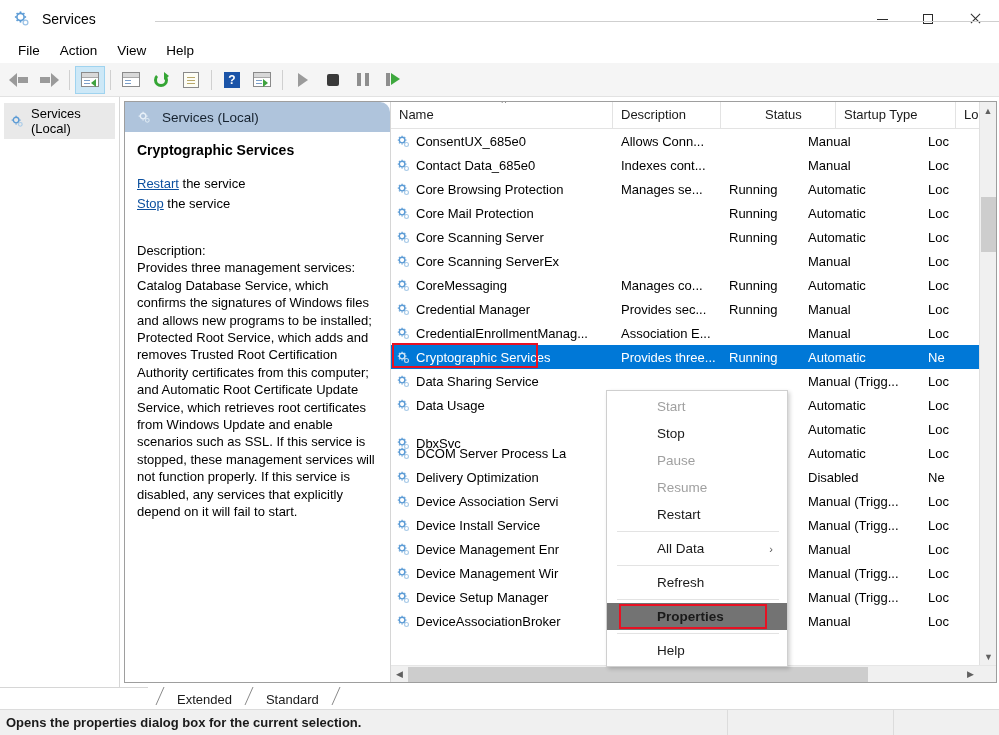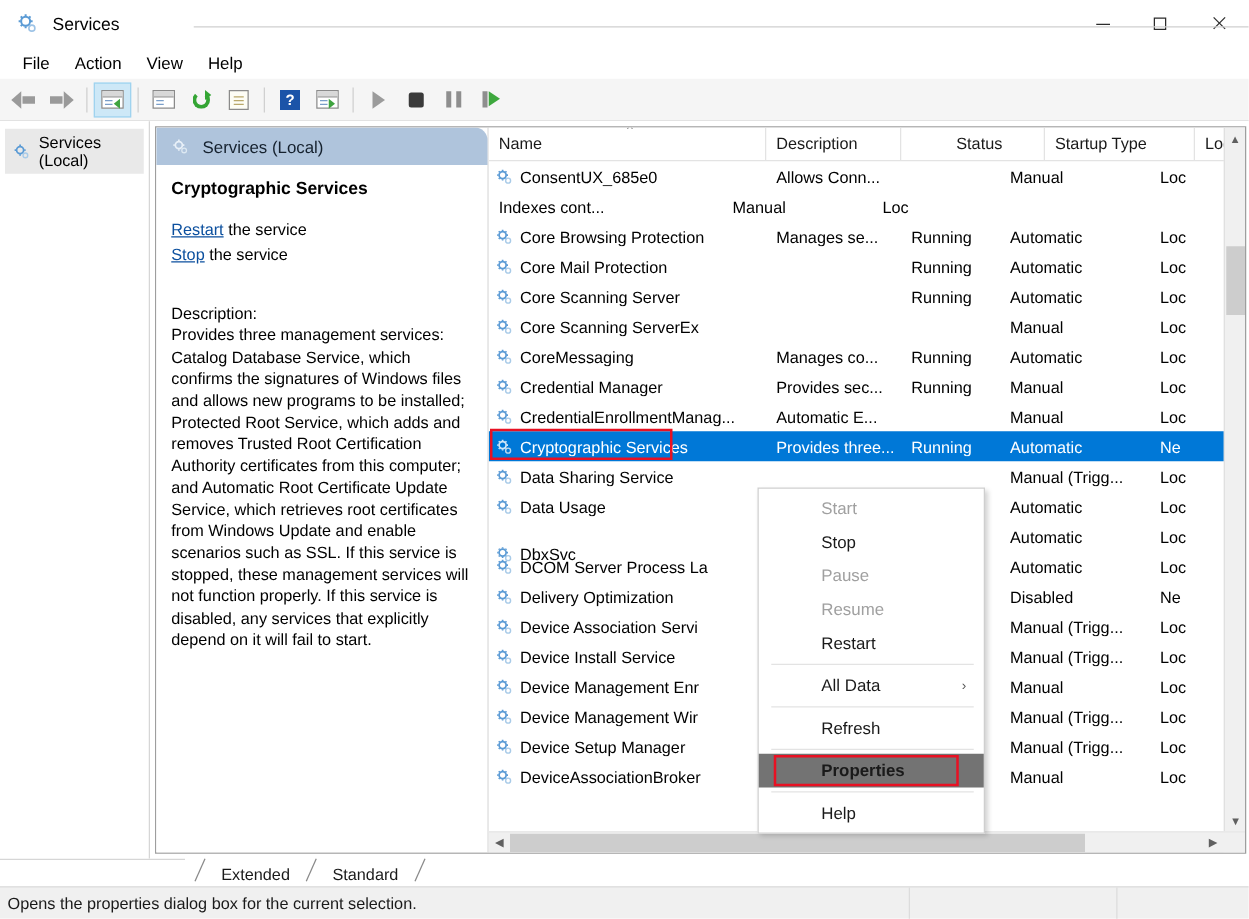--- a/index.html
+++ b/index.html
@@ -167,21 +167,21 @@
   .tabitem { position:relative; padding:0 12px 2px 12px; font-size:13px; color:#1a1a1a; }
   .tab-slash { width:10px; position:relative; }
   .tabs-underline { position:absolute; left:155px; top:21px; width:844px; height:1px; background:#cfcfcf;}
   .tab-left-box { position:absolute; left:0; top:0; width:148px; height:1px; background:#d6d6d6;}
 
   
   .statusbar {
     position:absolute; left:0; top:709px; width:999px; height:26px;
     background:#f0f0f0; border-top:1px solid #dcdcdc; display:flex; align-items:center;
   }
-  .status-text { padding-left:6px; font-size:13px; color:#1a1a1a; flex:1;}
+  .status-text { padding-left:6px; font-size:13px; color:#1a1a1a; flex:1;font-weight:bold;}
   .status-sep { width:1px; height:26px; background:#dcdcdc; }
   .sb-seg1 { width:165px; } .sb-seg2 { width:105px; }
 </style>
 </head>
 <body>
 
 <div class="window">
 
   <div class="titlebar">
     <span class="title-icon">
@@ -372,20 +372,37 @@
                       <circle cx="11.2" cy="11.2" r="2.1" fill="none" stroke="#a9cbe8" stroke-width="1.2"></circle>
                     </svg></span>
                   <span>ConsentUX_685e0</span>
                 </div>
                 <div class="cell" style="width: 108px;">Allows Conn...</div>
                 <div class="cell" style="width: 79px;"></div>
                 <div class="cell" style="width: 120px;">Manual</div>
                 <div class="cell" style="width: 40px;">Loc</div>
               </div>
               <div class="row">
+                <div class="cell name" style="width: 222px;">
+                  <span class="svc-icon"><svg width="15" height="15" viewBox="0 0 16 16">
+                      <circle cx="6.5" cy="6.5" r="3" fill="none" stroke="#5b9bd5" stroke-width="1.5"></circle>
+                      <g stroke="#5b9bd5" stroke-width="1.4">
+                        <line x1="6.5" y1="1.9" x2="6.5" y2="3"></line>
+                        <line x1="6.5" y1="10" x2="6.5" y2="11.1"></line>
+                        <line x1="1.9" y1="6.5" x2="3" y2="6.5"></line>
+                        <line x1="10" y1="6.5" x2="11.1" y2="6.5"></line>
+                        <line x1="3.2" y1="3.2" x2="4" y2="4"></line>
+                        <line x1="9" y1="9" x2="9.8" y2="9.8"></line>
+                        <line x1="9.8" y1="3.2" x2="9" y2="4"></line>
+                        <line x1="4" y1="9" x2="3.2" y2="9.8"></line>
+                      </g>
+                      <circle cx="11.2" cy="11.2" r="2.1" fill="none" stroke="#a9cbe8" stroke-width="1.2"></circle>
+                    </svg></span>
+                  <span>Contact Data_685e0</span>
+                </div>
                 <div class="cell" style="width: 108px;">Indexes cont...</div>
                 <div class="cell" style="width: 79px;"></div>
                 <div class="cell" style="width: 120px;">Manual</div>
                 <div class="cell" style="width: 40px;">Loc</div>
               </div>
               <div class="row">
                 <div class="cell name" style="width: 222px;">
                   <span class="svc-icon"><svg width="15" height="15" viewBox="0 0 16 16">
                       <circle cx="6.5" cy="6.5" r="3" fill="none" stroke="#5b9bd5" stroke-width="1.5"></circle>
                       <g stroke="#5b9bd5" stroke-width="1.4">
@@ -533,21 +550,21 @@
                         <line x1="10" y1="6.5" x2="11.1" y2="6.5"></line>
                         <line x1="3.2" y1="3.2" x2="4" y2="4"></line>
                         <line x1="9" y1="9" x2="9.8" y2="9.8"></line>
                         <line x1="9.8" y1="3.2" x2="9" y2="4"></line>
                         <line x1="4" y1="9" x2="3.2" y2="9.8"></line>
                       </g>
                       <circle cx="11.2" cy="11.2" r="2.1" fill="none" stroke="#a9cbe8" stroke-width="1.2"></circle>
                     </svg></span>
                   <span>CredentialEnrollmentManag...</span>
                 </div>
-                <div class="cell" style="width: 108px;">Automatic E...</div>
+                <div class="cell" style="width: 108px;">Association E...</div>
                 <div class="cell" style="width: 79px;"></div>
                 <div class="cell" style="width: 120px;">Manual</div>
                 <div class="cell" style="width: 40px;">Loc</div>
               </div>
               <div class="row sel">
                 <div class="cell name" style="width: 222px;">
                   <span class="svc-icon"><svg width="15" height="15" viewBox="0 0 16 16">
                       <circle cx="6.5" cy="6.5" r="3" fill="none" stroke="#cfe6f7" stroke-width="1.5"></circle>
                       <g stroke="#cfe6f7" stroke-width="1.4">
                         <line x1="6.5" y1="1.9" x2="6.5" y2="3"></line>

